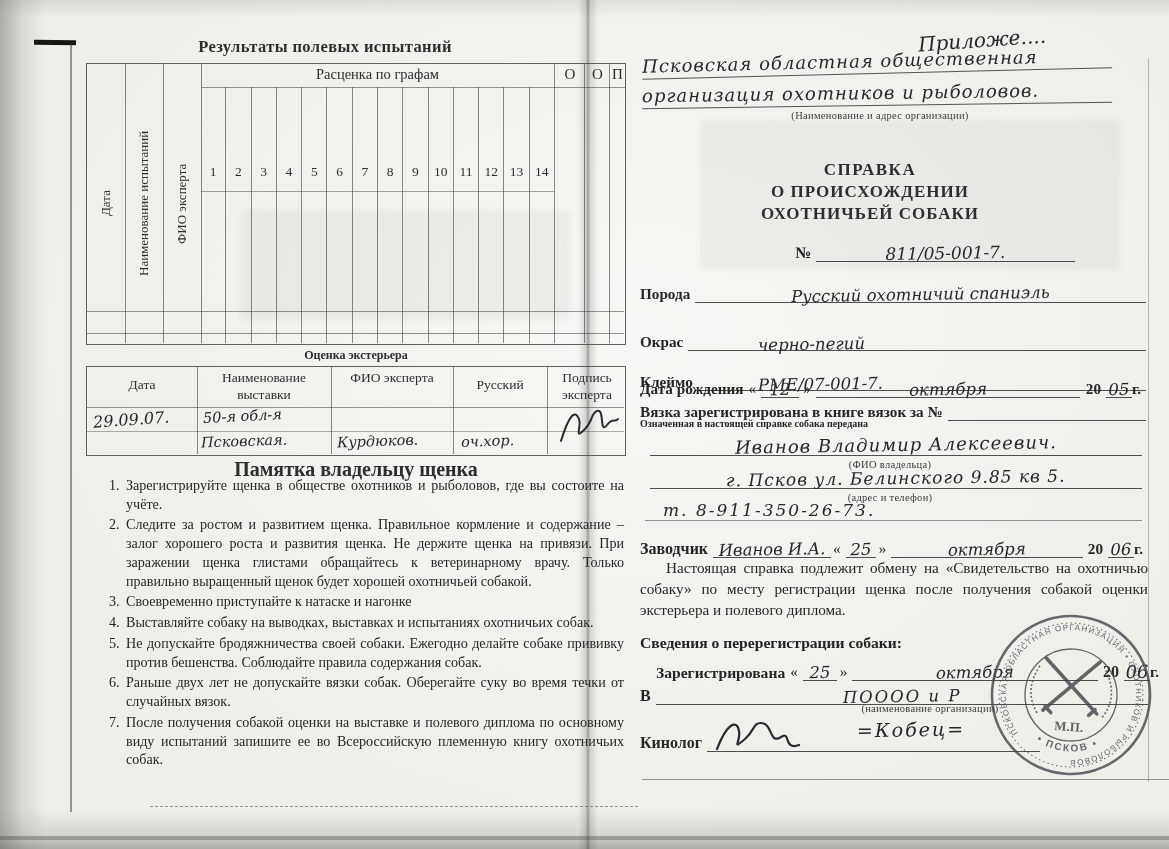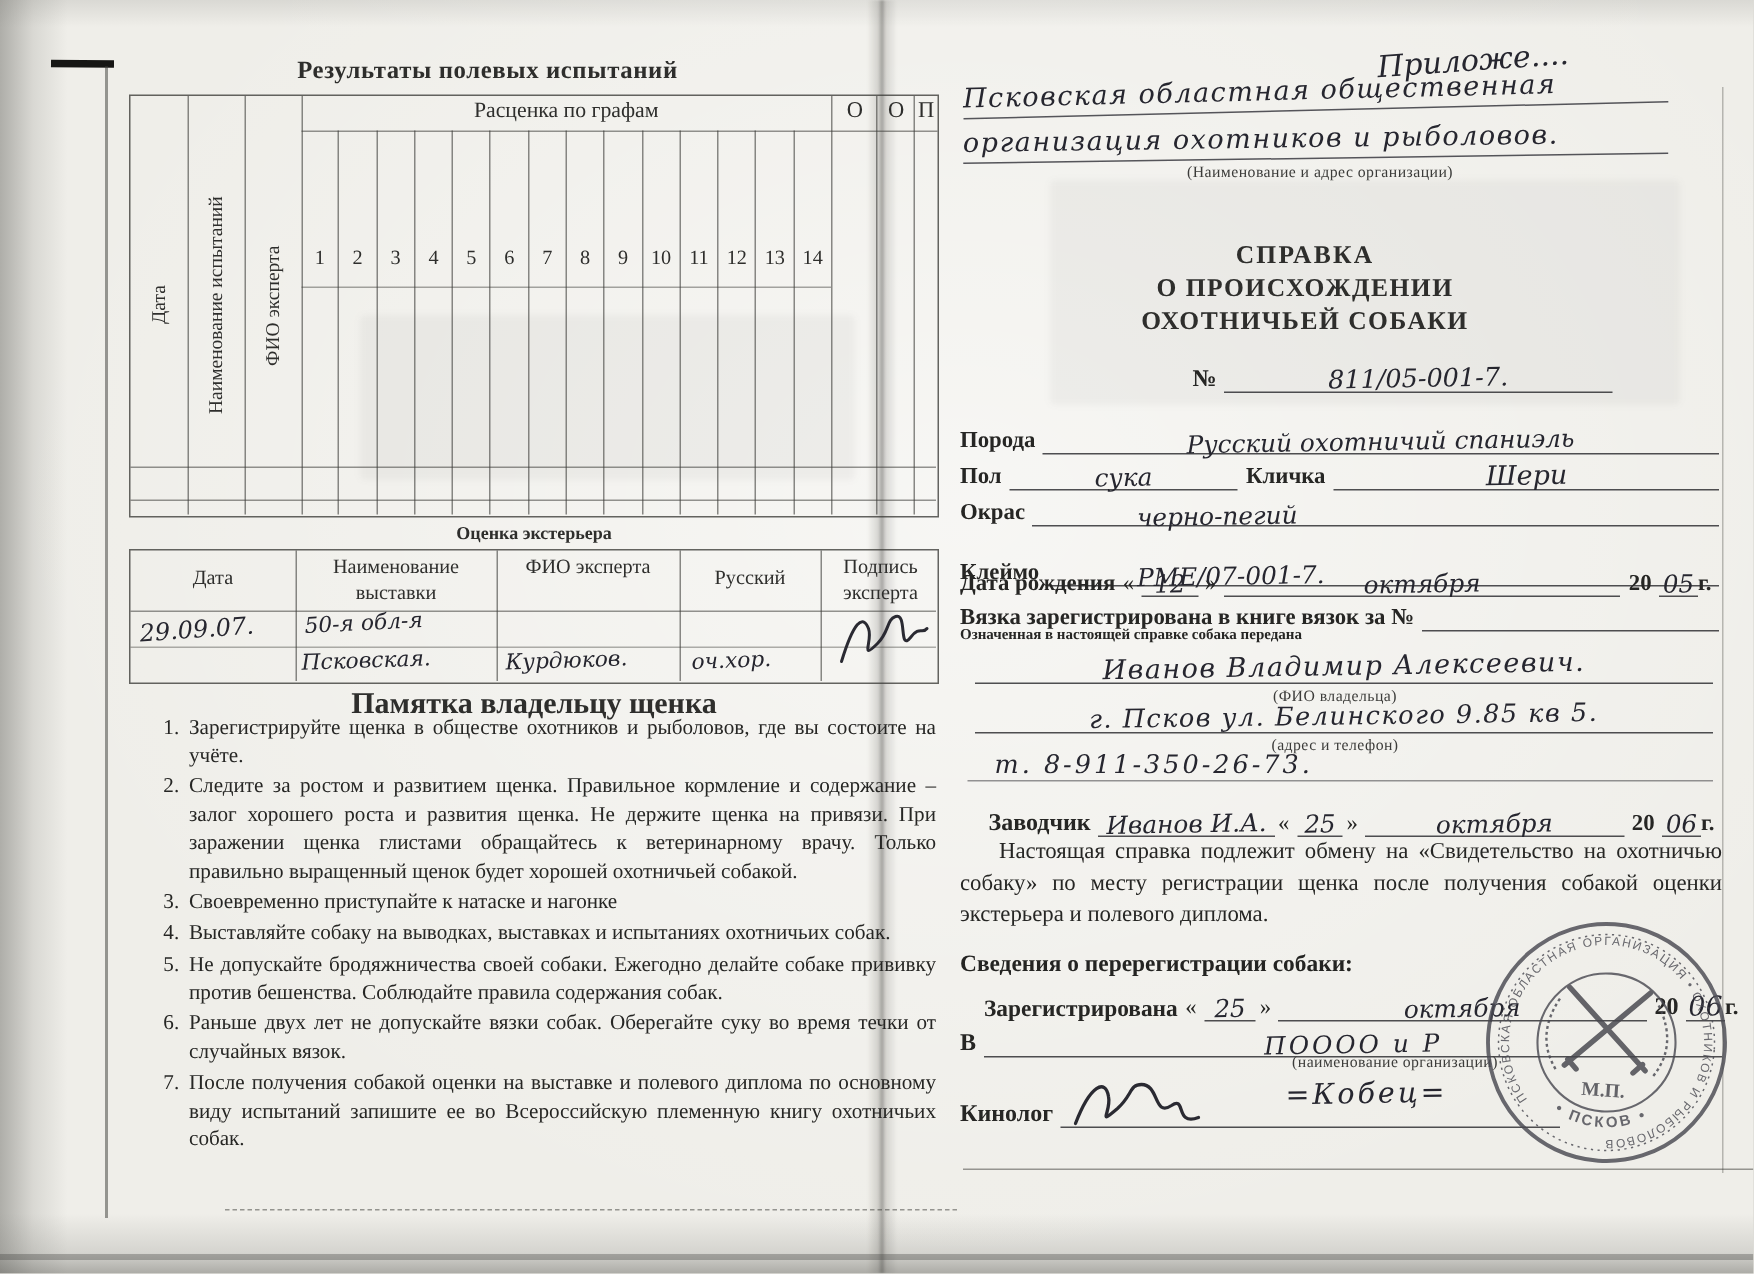--- a/index.html
+++ b/index.html
@@ -178,30 +178,20 @@
         <span class="hw" style="font-size:17px;">811/05-001-7.</span>
       </span>
   </div>
 
   <div class="abs frow" style="left:640px;top:279px;width:506px;height:24px;">
     <span class="flabel">Порода</span>
     <span class="fline">
         <span class="hw">Русский охотничий спаниэль</span>
       </span>
   </div>
-  <div class="abs frow" style="left:640px;top:303px;width:506px;height:24px;">
-    <span class="flabel">Пол</span>
-    <span class="fline" style="flex:.62;">
-        <span class="hw">сука</span>
-      </span>
-    <span class="flabel" style="margin-left:6px;">Кличка</span>
-    <span class="fline" style="flex:1.05;">
-        <span class="hw" style="font-size:18px;">Шери</span>
-      </span>
-  </div>
   <div class="abs frow" style="left:640px;top:327px;width:506px;height:24px;">
     <span class="flabel">Окрас</span>
     <span class="fline">
         <span class="hw" style="text-align:left;padding-left:70px;">черно-пегий</span>
       </span>
   </div>
   <div class="abs frow" style="left:640px;top:350px;width:506px;height:41px;">
     <span class="flabel">Клеймо</span>
     <span class="fline">
         <span class="hw" style="text-align:left;padding-left:60px;">РМЕ/07-001-7.</span>
@@ -234,21 +224,21 @@
   <div class="abs cap ctr" style="left:760px;top:459px;width:260px;">(ФИО владельца)</div>
   <div class="abs" style="left:650px;top:468px;width:492px;border-bottom:1.4px solid rgba(48,48,52,.85);text-align:center;">
     <span class="hw" style="font-size:17px;display:inline-block;transform:rotate(-.8deg);letter-spacing:1px;">г. Псков ул. Белинского 9.85 кв 5.</span>
   </div>
   <div class="abs cap ctr" style="left:760px;top:492px;width:260px;">(адрес и телефон)</div>
   <div class="abs" style="left:645px;top:500px;width:497px;border-bottom:1px solid rgba(48,48,52,.5);">
     <span class="hw" style="font-size:17px;display:inline-block;margin-left:18px;letter-spacing:2px;">т.  8-911-350-26-73.</span>
   </div>
 
   <div class="abs frow" style="left:640px;top:532px;width:508px;height:26px;">
-    <span class="flabel" style="font-size:16px;margin-left:19px;">Заводчик</span>
+    <span class="flabel" style="font-size:16px;">Заводчик</span>
     <span class="fline" style="flex:0 0 118px;">
         <span class="hw">Иванов И.А.</span>
       </span>
     <span class="flabel" style="font-weight:normal;margin-left:2px;">«</span>
     <span class="fline" style="flex:0 0 30px;">
         <span class="hw">25</span>
       </span>
     <span class="flabel" style="font-weight:normal;margin-left:3px;">»</span>
     <span class="fline">
         <span class="hw">октября</span>

